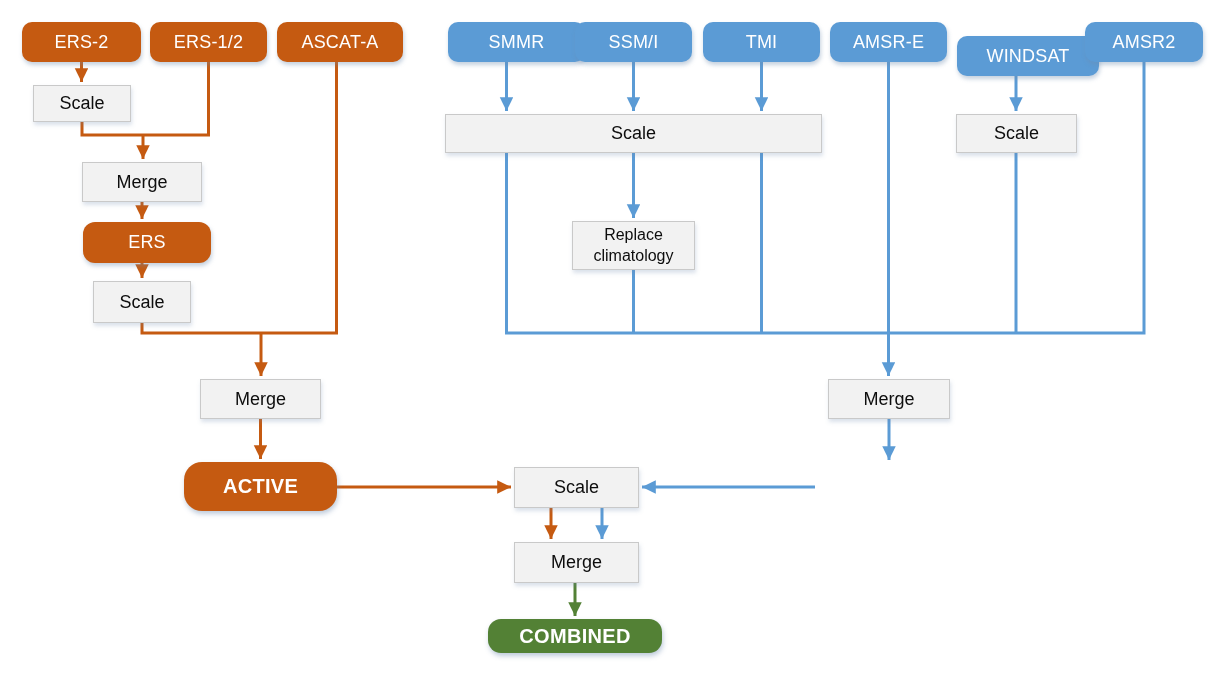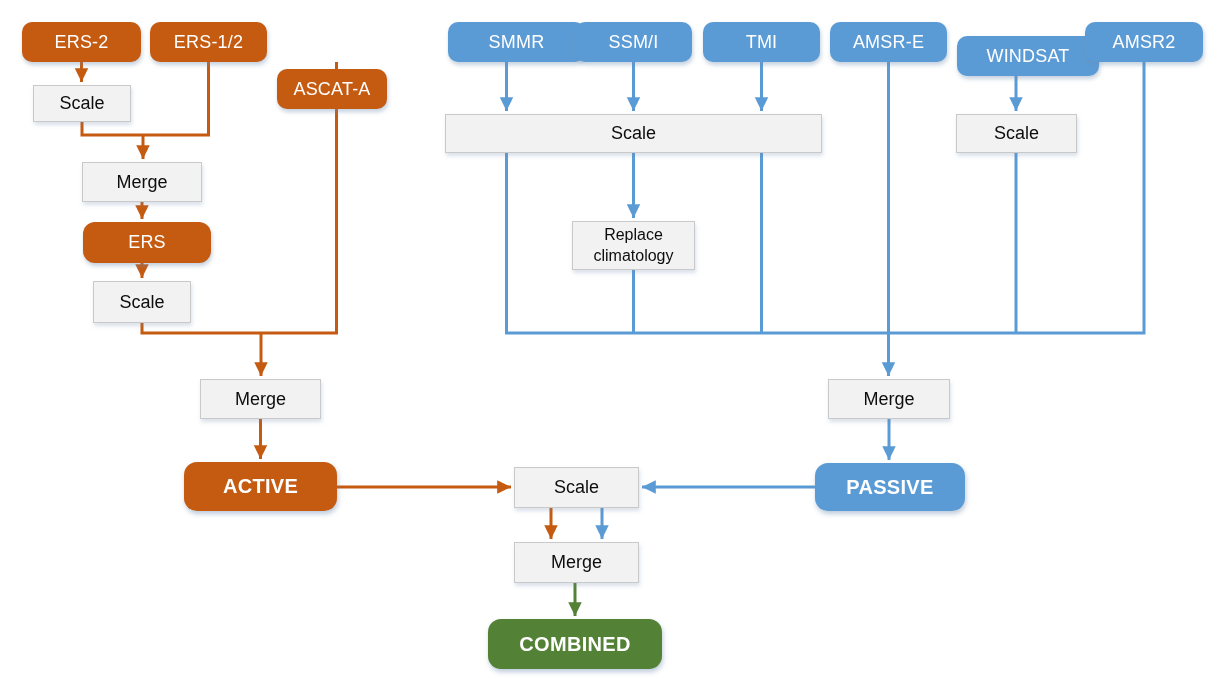--- a/index.html
+++ b/index.html
@@ -42,28 +42,28 @@
     border:1px solid var(--c-proc-border,#C9C9C9);
     color:#0d0d0d;font-size:18px;
     box-shadow:1px 3px 4px rgba(110,140,175,.25);
   }
   .proc.small-text{font-size:16px;line-height:1.3;white-space:normal;}
   .result{
     color:#fff;font-weight:700;font-size:20px;border-radius:13px;
     letter-spacing:.3px;
     box-shadow:1px 3px 5px rgba(110,140,175,.45);
   }
-  .result.orange{background:var(--c-active,#C55A11);}
+  .result.orange{background:var(--c-active,#C55A11);border-radius:18px;}
   .result.blue{background:var(--c-passive,#5B9BD5);}
   .result.green{background:var(--c-combined,#538135);}
 
   
   #n-ers2   {left:22px;  top:22px;  width:119px;}
   #n-ers12  {left:150px; top:22px;  width:117px;}
-  #n-ascat  {left:277px; top:22px;  width:110px;margin-top:47px;}
+  #n-ascat  {left:277px; top:22px;  width:126px;}
   #n-smmr   {left:448px; top:22px;  width:137px;}
   #n-ssmi   {left:575px; top:22px;  width:117px;}
   #n-tmi    {left:703px; top:22px;  width:117px;}
   #n-amsre  {left:830px; top:22px;  width:117px;}
   #n-windsat{left:957px; top:36px;  width:142px;}
   #n-amsr2  {left:1085px;top:22px;  width:118px;}
 
   #p-scale-ers2{left:33px; top:85px; width:98px; height:37px;}
   #p-merge-ers {left:82px; top:162px;width:120px;height:40px;}
   #n-ers       {left:83px; top:222px;width:128px;height:41px;border-radius:12px;}
@@ -72,21 +72,21 @@
   #n-active    {left:184px;top:462px;width:153px;height:49px;}
 
   #p-scale-wide   {left:445px;top:114px;width:377px;height:39px;}
   #p-replace-clim {left:572px;top:221px;width:123px;height:49px;}
   #p-scale-windsat{left:956px;top:114px;width:121px;height:39px;}
   #p-merge-pas    {left:828px;top:379px;width:122px;height:40px;}
   #n-passive      {left:815px;top:463px;width:150px;height:48px;}
 
   #p-scale-final{left:514px;top:467px;width:125px;height:41px;}
   #p-merge-final{left:514px;top:542px;width:125px;height:41px;}
-  #n-combined   {left:488px;top:619px;width:174px;height:50px;}
+  #n-combined   {left:488px;top:619px;width:174px;height:34px;}
 </style>
 </head>
 <body>
 
 <div class="canvas">
 
   <svg class="connectors" width="1226" height="694" viewBox="0 0 1226 694">
     <defs>
       <marker id="ah-o" markerWidth="5" markerHeight="5" refX="4.6" refY="2.25" orient="auto" markerUnits="strokeWidth">
         <path d="M0,0 L4.6,2.25 L0,4.5 z" class="fo"></path>
@@ -142,19 +142,18 @@
   <div class="node proc" id="p-merge-ers">Merge</div>
   <div class="node sensor orange" id="n-ers">ERS</div>
   <div class="node proc" id="p-scale-ers">Scale</div>
   <div class="node proc" id="p-merge-act">Merge</div>
   <div class="node result orange" id="n-active">ACTIVE</div>
 
   <div class="node proc" id="p-scale-wide">Scale</div>
   <div class="node proc small-text" id="p-replace-clim">Replace climatology</div>
   <div class="node proc" id="p-scale-windsat">Scale</div>
   <div class="node proc" id="p-merge-pas">Merge</div>
-  <div class="node result blue" id="n-passive">PASSIVE</div>
 
   <div class="node proc" id="p-scale-final">Scale</div>
   <div class="node proc" id="p-merge-final">Merge</div>
   <div class="node result green" id="n-combined">COMBINED</div>
 
 </div>
 
 </body></html>

